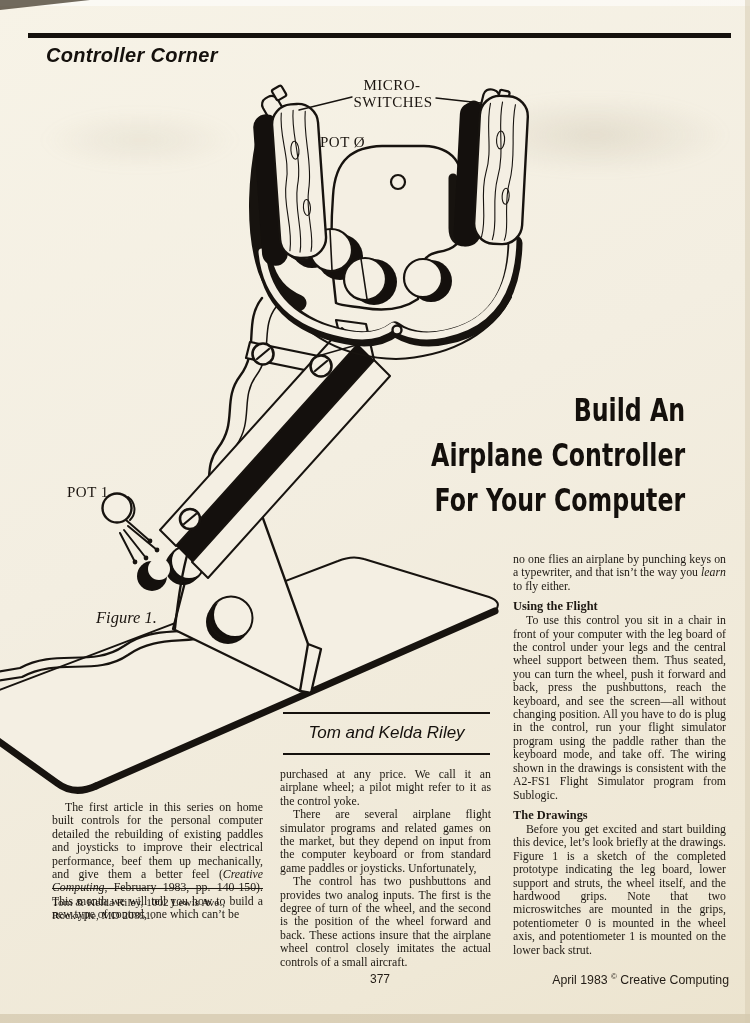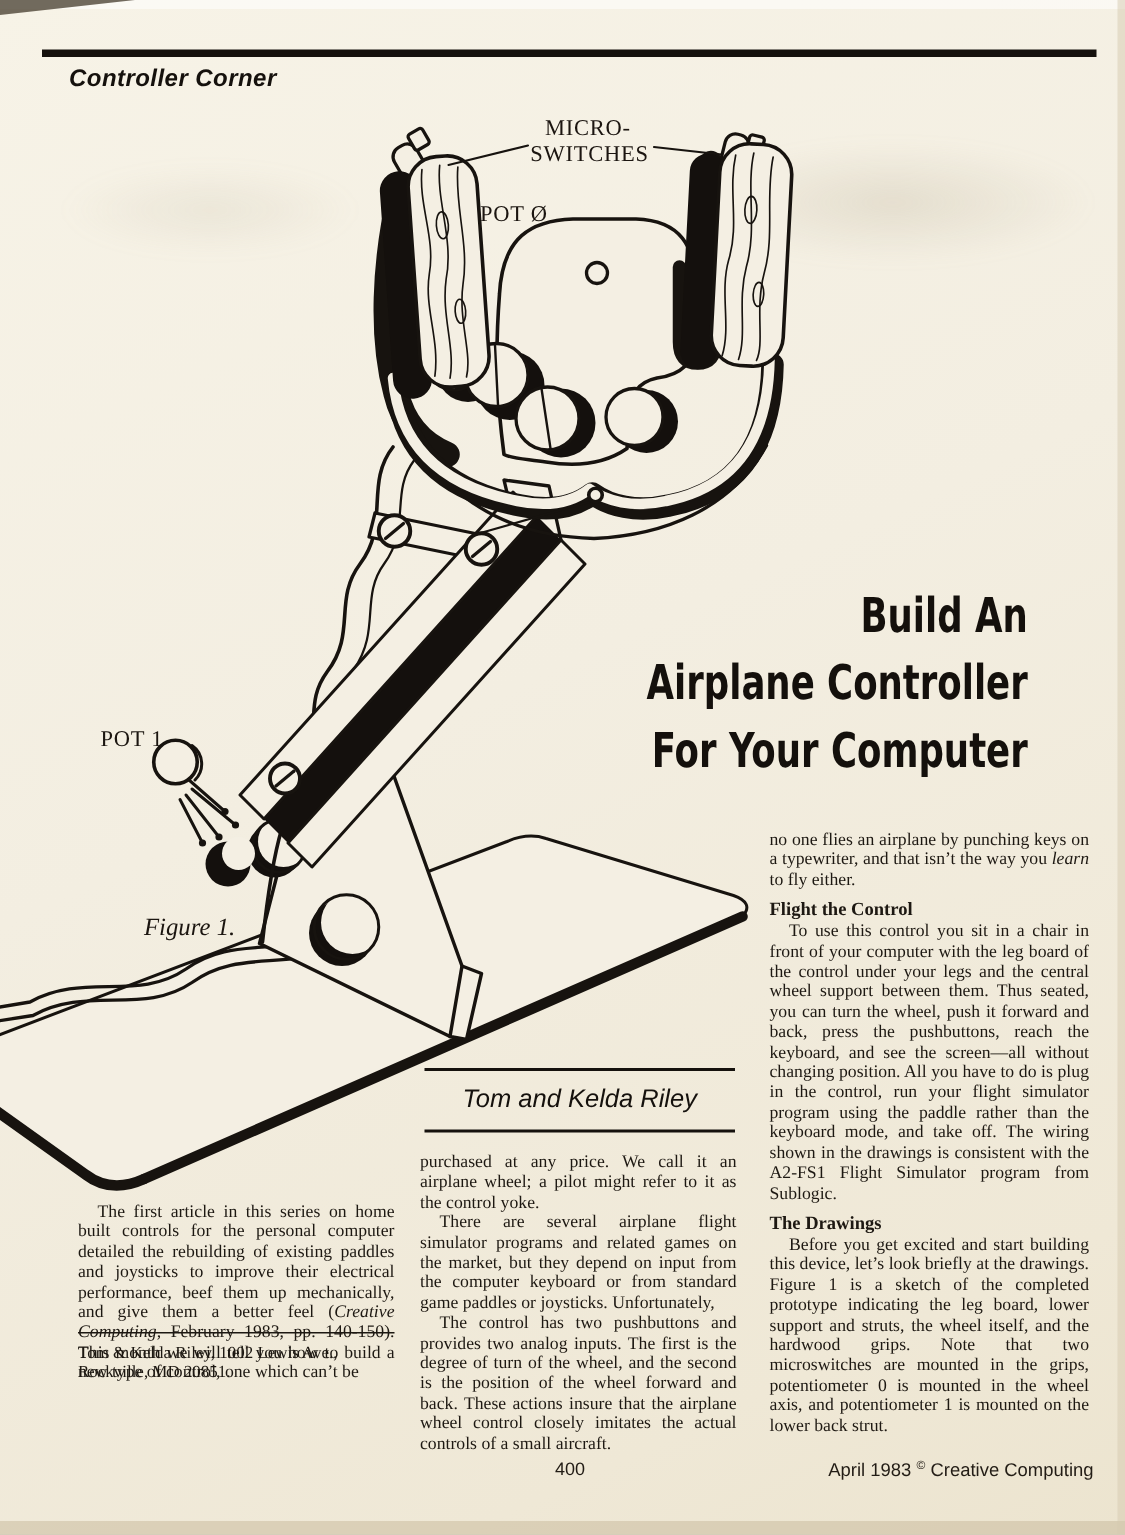--- a/index.html
+++ b/index.html
@@ -16,21 +16,21 @@
     background:radial-gradient(ellipse at 50% 50%,rgba(165,152,124,0.12),rgba(165,152,124,0) 70%);}
   .scan-top{position:absolute;left:0;top:0;width:100%;height:6px;background:rgba(255,255,255,0.55);}
   .scan-corner-tl{position:absolute;left:0;top:0;width:90px;height:10px;background:#43392b;
     clip-path:polygon(0 0,100% 0,0 100%);opacity:.75;}
   .scan-bottom{position:absolute;left:0;bottom:0;width:100%;height:9px;background:rgba(202,188,158,0.55);}
   .scan-right{position:absolute;right:0;top:0;width:5px;height:100%;background:rgba(213,202,176,0.5);}
   
   .header-rule{position:absolute;left:28px;top:33px;width:703px;height:5px;background:#15110d;}
   .section-title{position:absolute;left:46px;top:44px;
     font-family:"Liberation Sans",sans-serif;font-weight:bold;font-style:italic;
-    font-size:16px;letter-spacing:.3px;color:#15110d;}
+    font-size:20px;letter-spacing:.3px;color:#15110d;}
   
   svg.figure{position:absolute;left:0;top:0;pointer-events:none;}
   svg.figure text{font-family:"Liberation Serif",serif;fill:#1b1510;}
   
   .headline{position:absolute;left:385px;top:388px;width:345px;text-align:right;
     font-family:"DejaVu Sans",sans-serif;font-weight:800;color:#14100c;}
   .headline .tl{font-size:32px;line-height:45px;transform:scaleX(0.74);transform-origin:50% 50%;white-space:nowrap;}
   
   .byline-box{position:absolute;left:283px;top:712px;width:207px;
     border-top:2px solid #15110d;border-bottom:2px solid #15110d;
@@ -232,27 +232,27 @@
   </div>
 
   <div class="col col2">
     <p>purchased at any price. We call it an airplane wheel; a pilot might refer to it as the control yoke.</p>
     <p class="ind">There are several airplane flight simulator programs and related games on the market, but they depend on input from the computer keyboard or from standard game paddles or joysticks. Unfortunately,</p>
     <p class="ind">The control has two pushbuttons and provides two analog inputs. The first is the degree of turn of the wheel, and the second is the position of the wheel forward and back. These actions insure that the airplane wheel control closely imitates the actual controls of a small aircraft.</p>
   </div>
 
   <div class="col col3">
     <p><span>no one flies an airplane by punching keys on a typewriter, and that isn’t the way you </span><em>learn</em><span> to fly either.</span></p>
-    <h4>Flight the Control</h4>
+    <h4>Using the Flight</h4>
     <p class="ind">To use this control you sit in a chair in front of your computer with the leg board of the control under your legs and the central wheel support between them. Thus seated, you can turn the wheel, push it forward and back, press the pushbuttons, reach the keyboard, and see the screen—all without changing position. All you have to do is plug in the control, run your flight simulator program using the paddle rather than the keyboard mode, and take off. The wiring shown in the drawings is consistent with the A2-FS1 Flight Simulator program from Sublogic.</p>
     <h4>The Drawings</h4>
     <p class="ind">Before you get excited and start building this device, let’s look briefly at the drawings. Figure 1 is a sketch of the completed prototype indicating the leg board, lower support and struts, the wheel itself, and the hardwood grips. Note that two microswitches are mounted in the grips, potentiometer 0 is mounted in the wheel axis, and potentiometer 1 is mounted on the lower back strut.</p>
   </div>
 
-  <div class="page-number">400</div>
+  <div class="page-number">377</div>
   <div class="credit">
     <span>April 1983 </span><sup>©</sup><span> Creative Computing</span>
   </div>
 
   <div class="scan-top"></div>
   <div class="scan-corner-tl"></div>
   <div class="scan-bottom"></div>
   <div class="scan-right"></div>
 </div>
 

